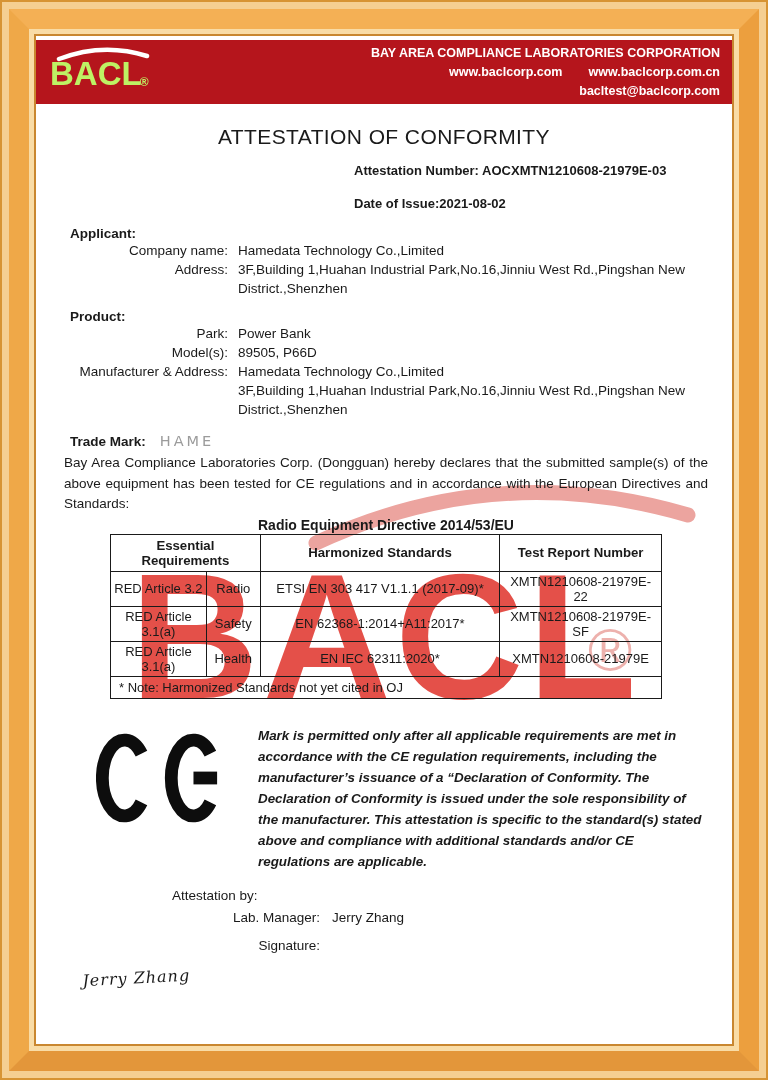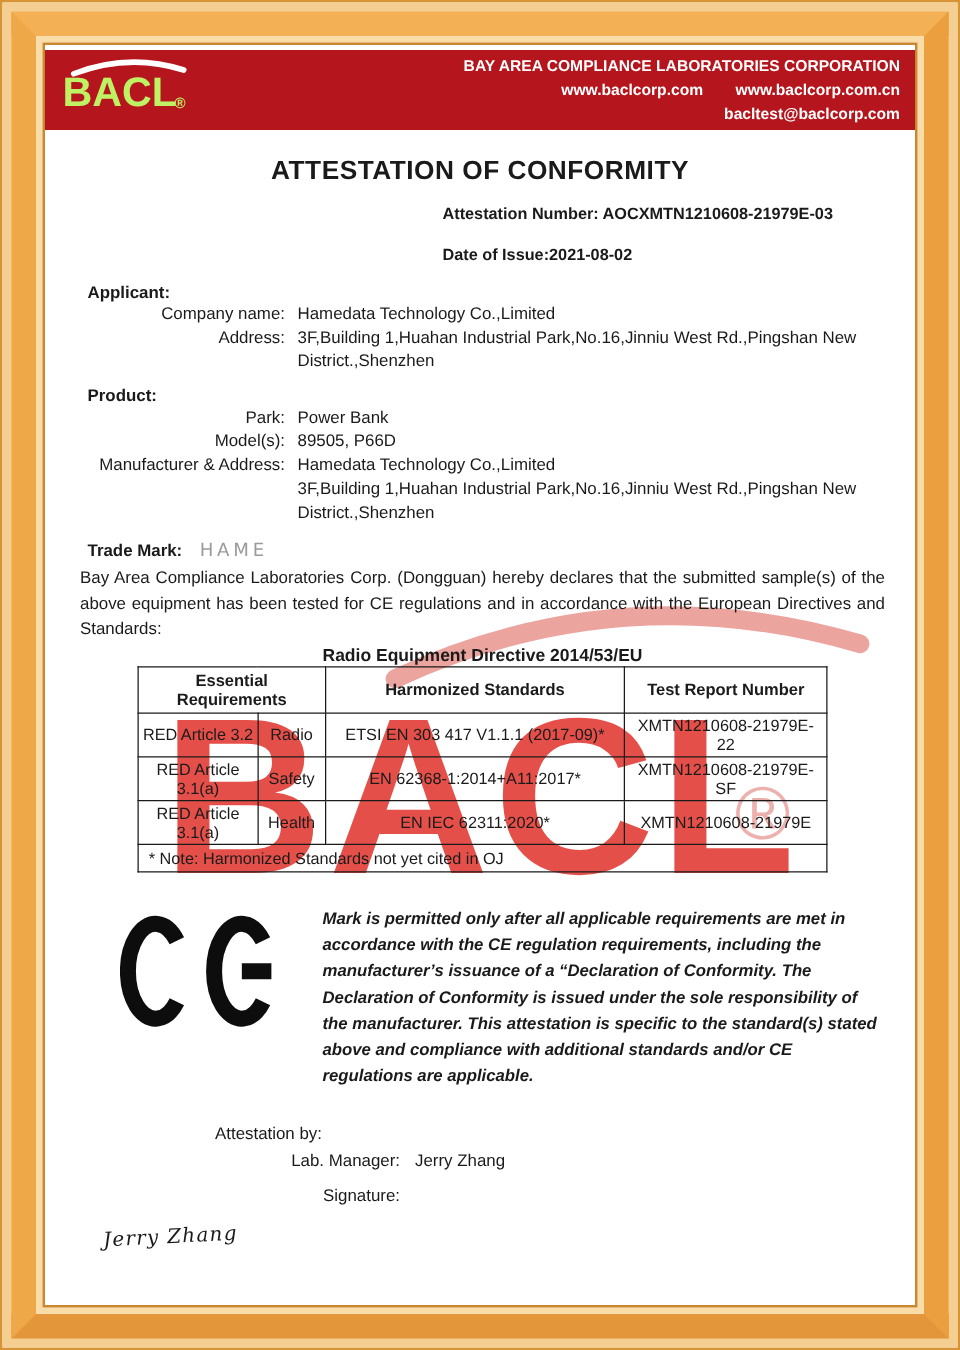--- a/index.html
+++ b/index.html
@@ -35,21 +35,21 @@
   .logo-arc{display:block;margin:0 0 -3px 4px;}
   .logo-text{
     color:#bef264;font-weight:bold;font-size:33px;line-height:30px;letter-spacing:0px;
   }
   .logo-reg{font-size:12px;font-weight:bold;vertical-align:-1px;margin-left:-2px;}
   .banner-right{color:#fff;text-align:right;font-weight:bold;font-size:12.5px;line-height:1.52;}
   .url-gap{display:inline-block;width:26px;}
 
   
   .title{
-    text-align:center;font-weight:bold;font-size:21px;letter-spacing:0.4px;
+    text-align:center;font-weight:normal;font-size:21px;letter-spacing:0.4px;
     margin:21px 0 0 0;
   }
   .meta{margin-left:318px;font-weight:bold;font-size:13px;}
   .meta-line1{margin-top:14px;}
   .meta-line2{margin-top:18px;}
 
   .content{padding:0 30px 0 34px;font-size:13.5px;}
   .section-label{font-weight:bold;font-size:13.5px;}
   .sec-applicant{margin-top:15px;}
   .sec-product{margin-top:11px;}
@@ -80,21 +80,21 @@
   .std-table{border:1.5px solid #1a1a1a;}
 
   
   .ce-row{display:flex;margin-top:26px;padding-left:26px;align-items:flex-start;}
   .ce-icon{flex:none;margin-top:6px;}
   .ce-text{
     margin-left:34px;width:478px;font-weight:bold;font-style:italic;
     font-size:13.4px;line-height:21px;
   }
 
-  .attest{margin-top:26px;font-size:13.5px;}
+  .attest{margin-top:14px;font-size:13.5px;}
   .attest-by{margin-left:102px;line-height:19px;}
   .attest-row{display:flex;line-height:19px;margin-top:3px;}
   .attest-label{width:250px;text-align:right;flex:none;}
   .attest-value{margin-left:12px;}
   .attest-row.sig-row{margin-top:9px;flex-direction:column;}
   .signature-script{
     font-family:"DejaVu Serif",serif;font-style:italic;font-size:16px;
     transform:rotate(-3deg);display:inline-block;letter-spacing:1px;
   }
 </style>

